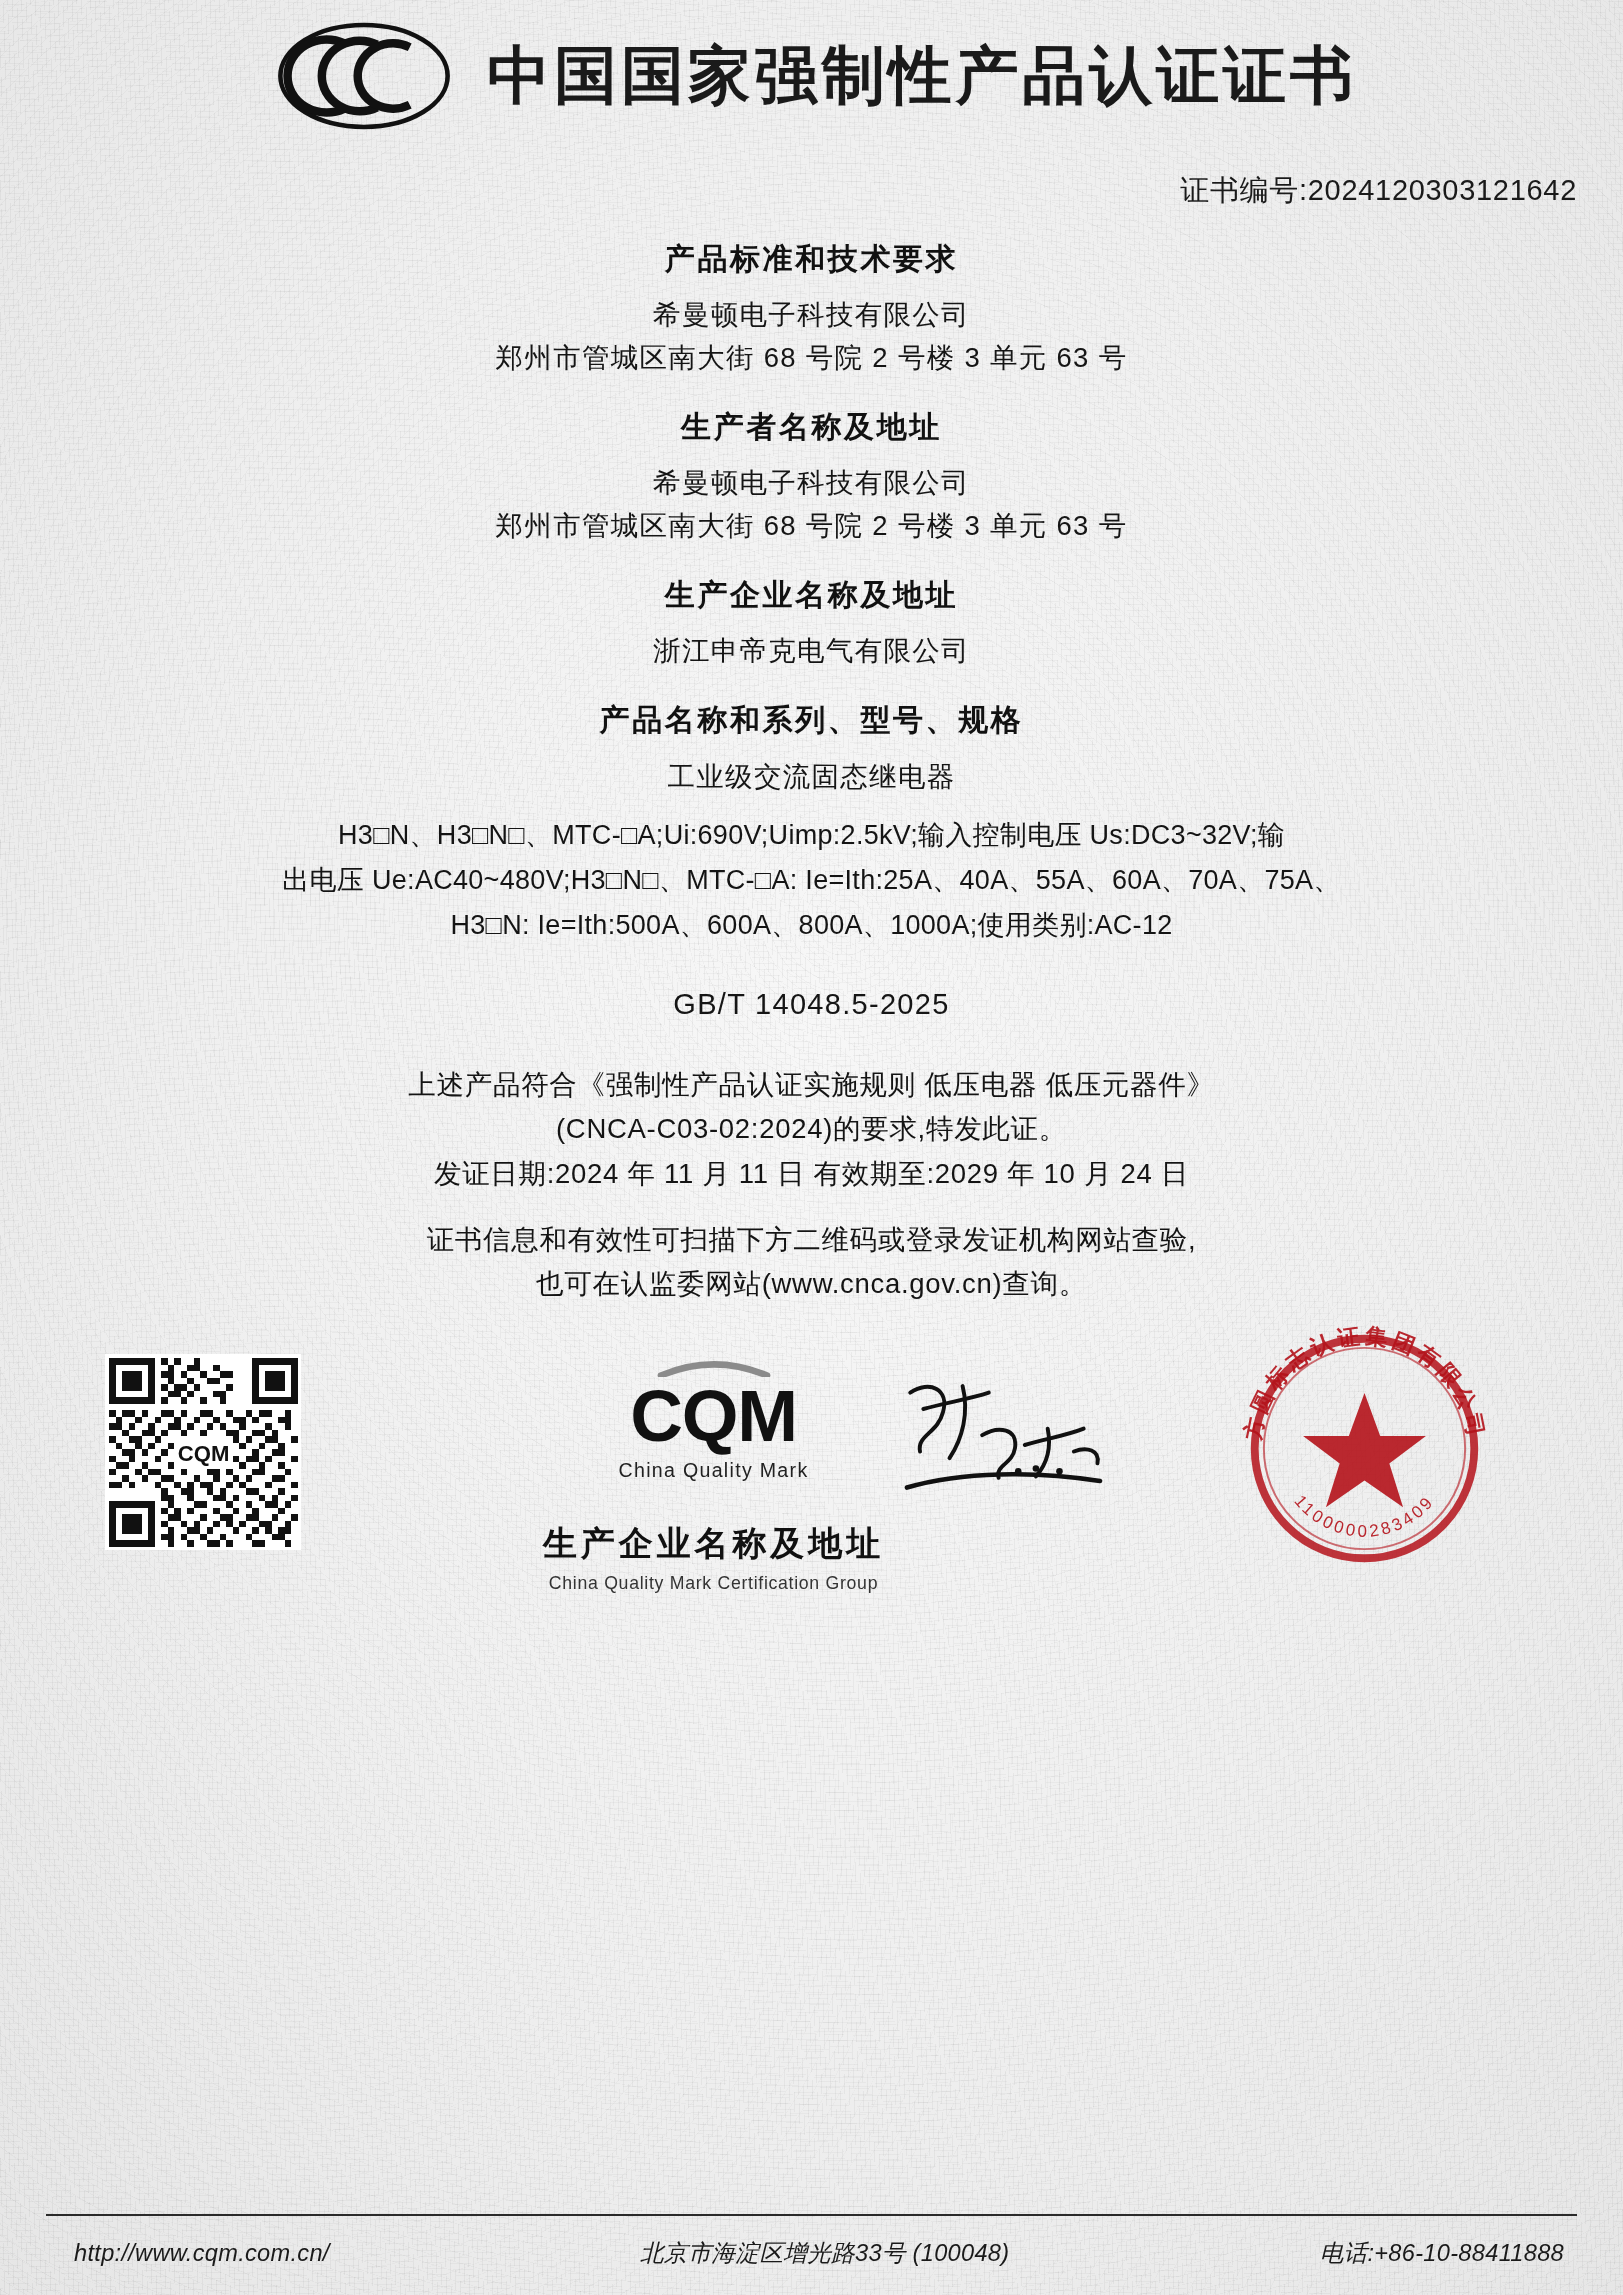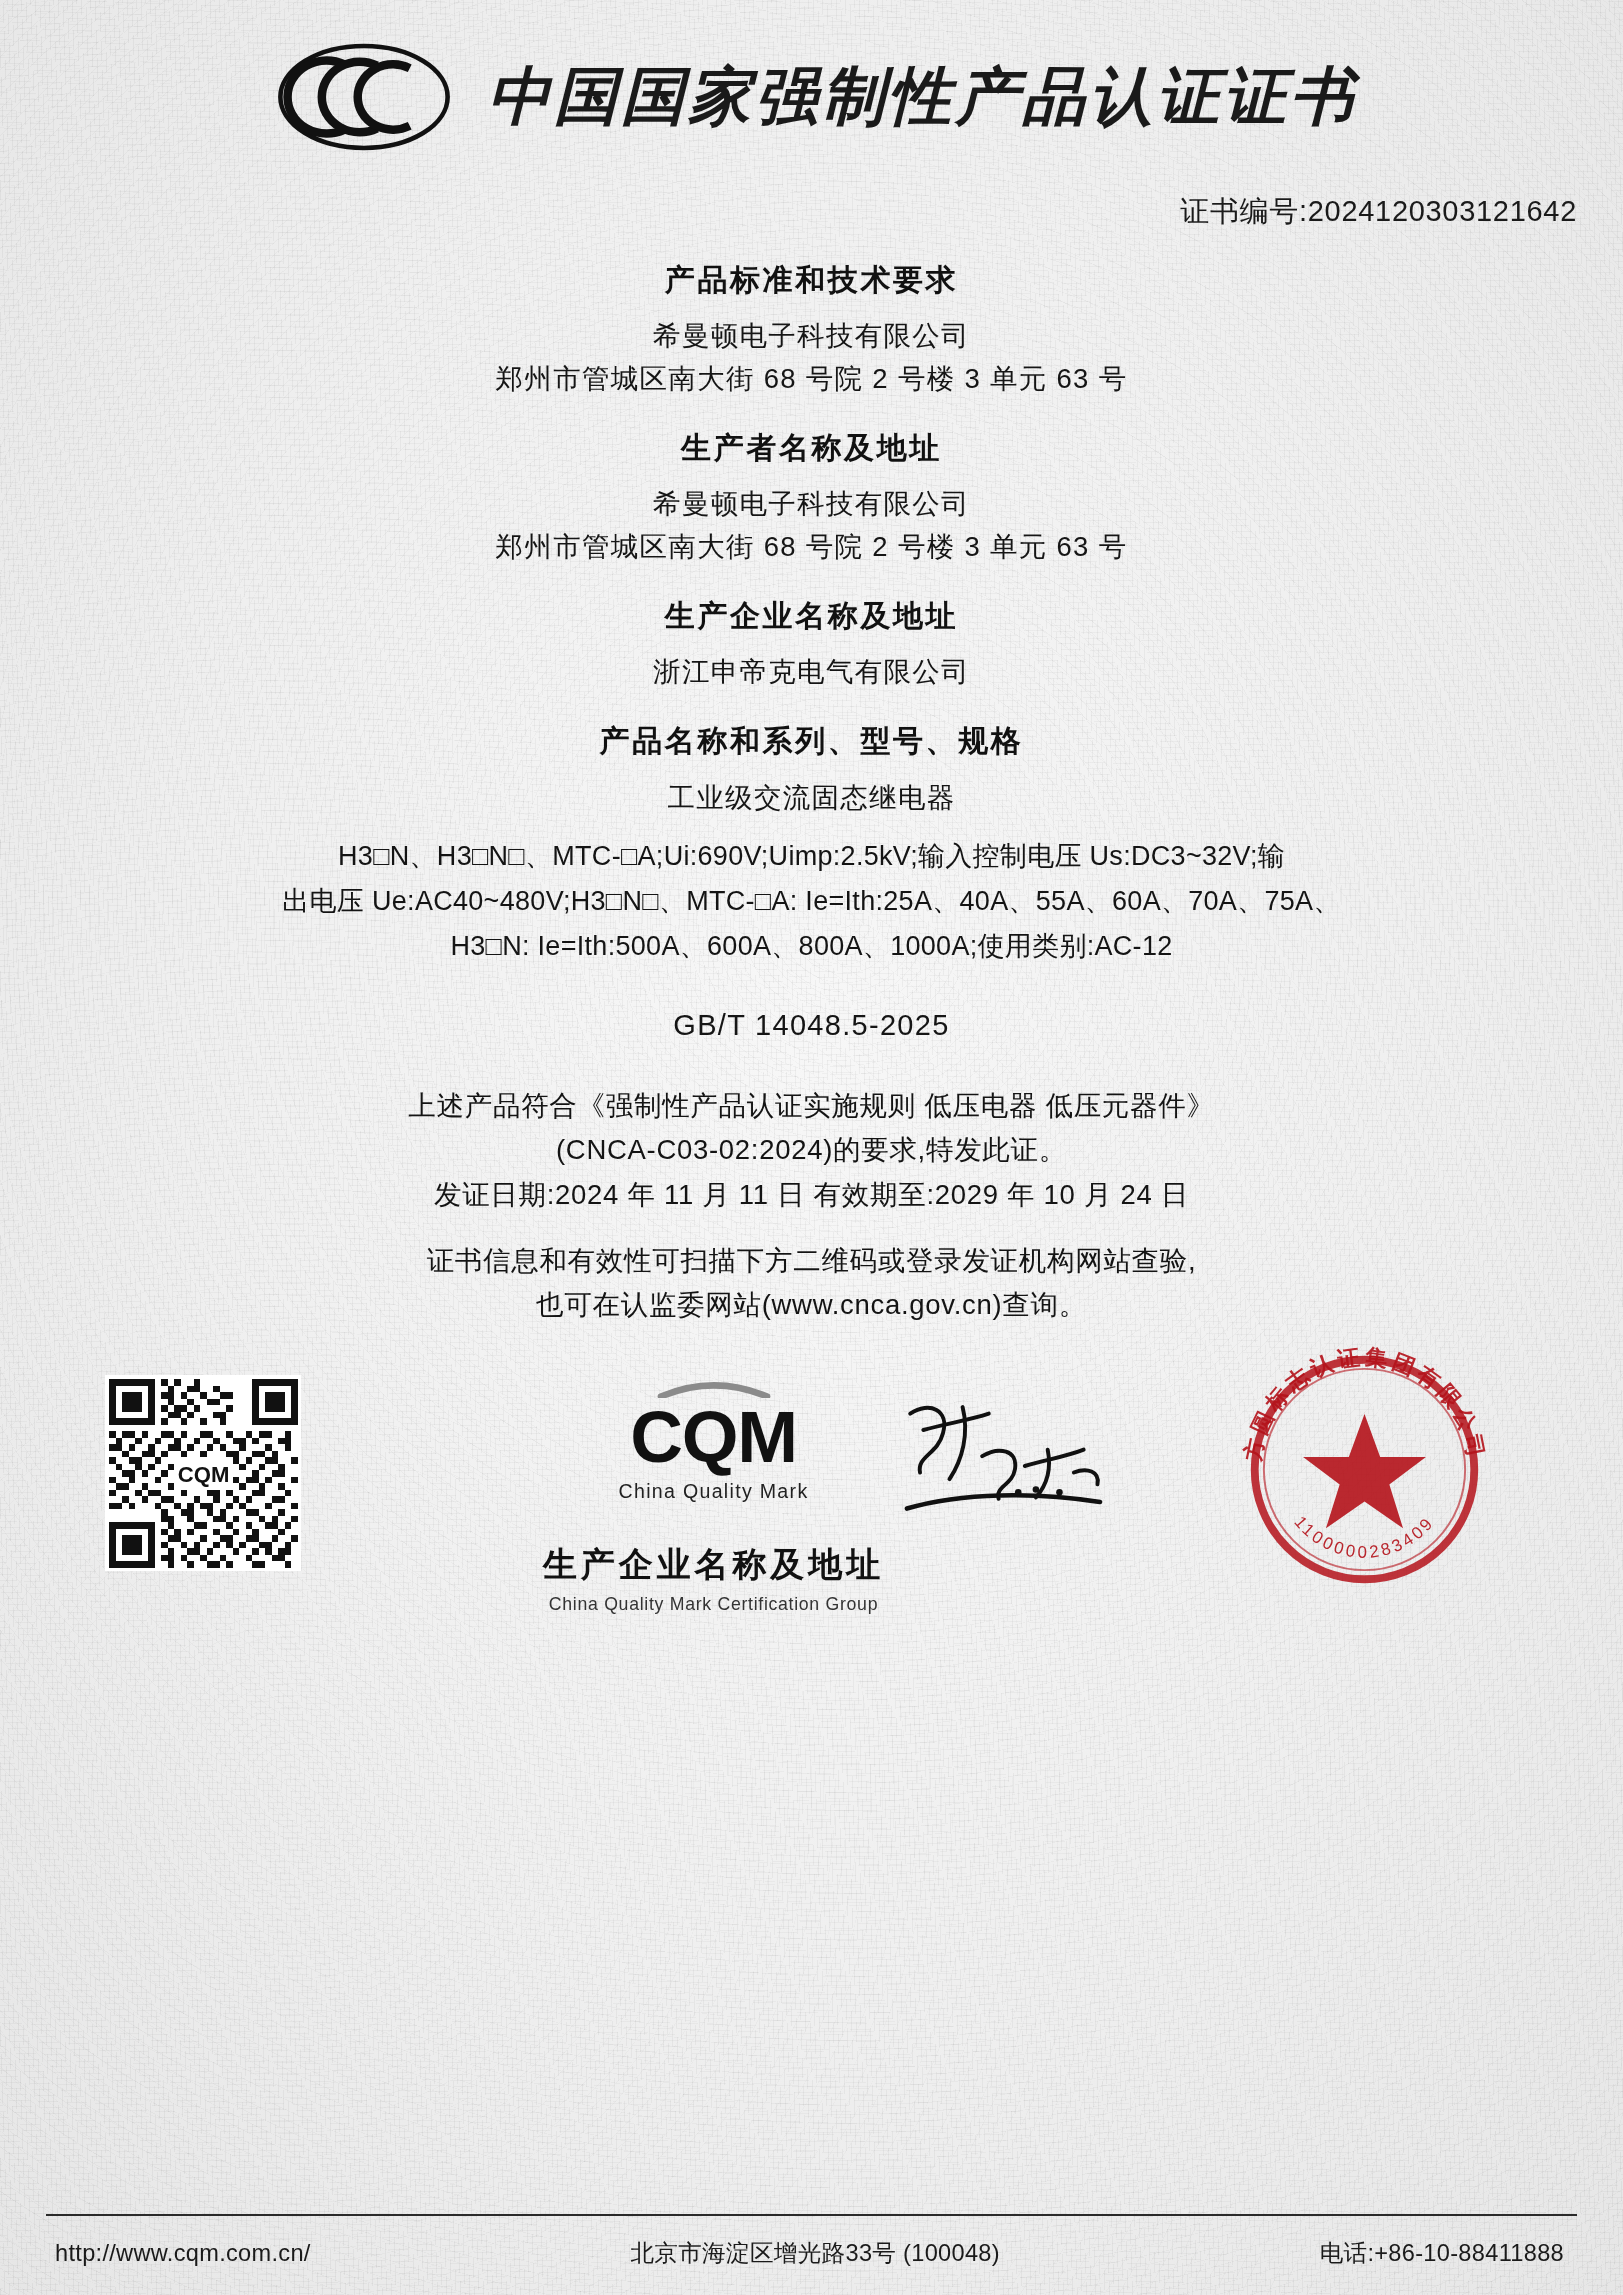--- a/index.html
+++ b/index.html
@@ -47,22 +47,21 @@
     z-index: 2;
     padding: 0 46px;
   }
 
   
   .header {
     display: flex;
     align-items: center;
     justify-content: center;
     gap: 25px;
-    padding-top: 38px;
-    font-style: italic;
+    padding-top: 17px;
   }
   .ccc-logo {
     width: 196px;
     height: 118px;
     flex: none;
   }
   .main-title {
     font-size: 63px;
     font-weight: bold;
     letter-spacing: 3.9px;
@@ -206,29 +205,30 @@
   .footer-rule {
     position: absolute;
     left: 46px;
     right: 46px;
     bottom: 79px;
     height: 2px;
     background: #2a2a2a;
   }
   .footer {
     position: absolute;
-    left: 55px;
+    left: 74px;
     right: 59px;
     bottom: 26px;
     display: flex;
     justify-content: space-between;
     align-items: center;
     font-size: 23.6px;
     color: #1a1a1a;
     letter-spacing: 0.3px;
+    font-style: italic;
   }
 </style>
 </head>
 <body>
 
 <div class="page">
   <div class="guilloche"></div>
 
   <div class="content">
 

